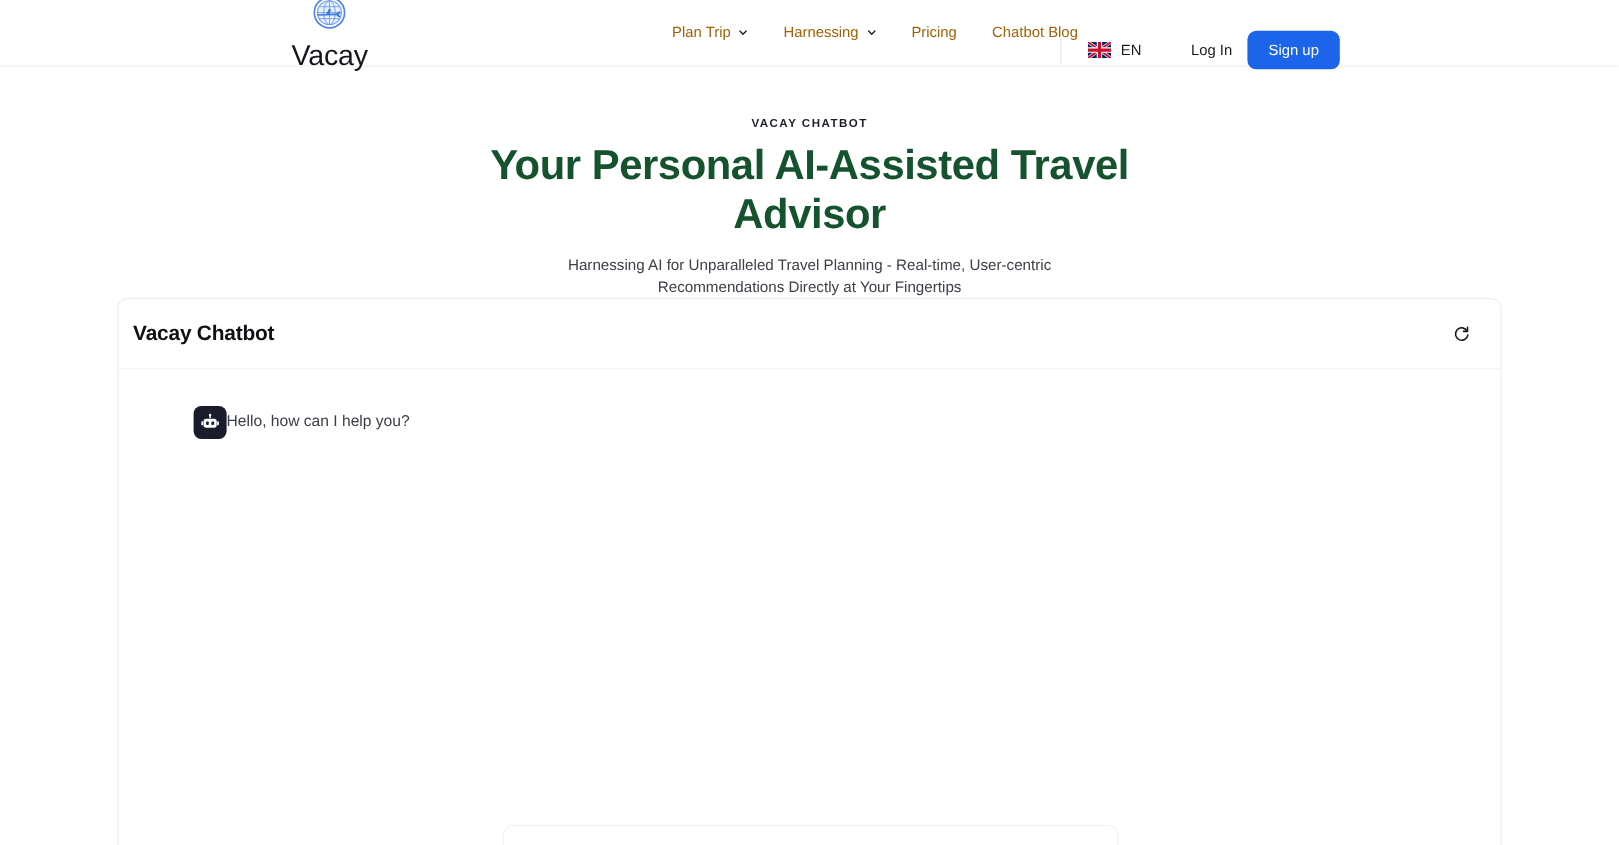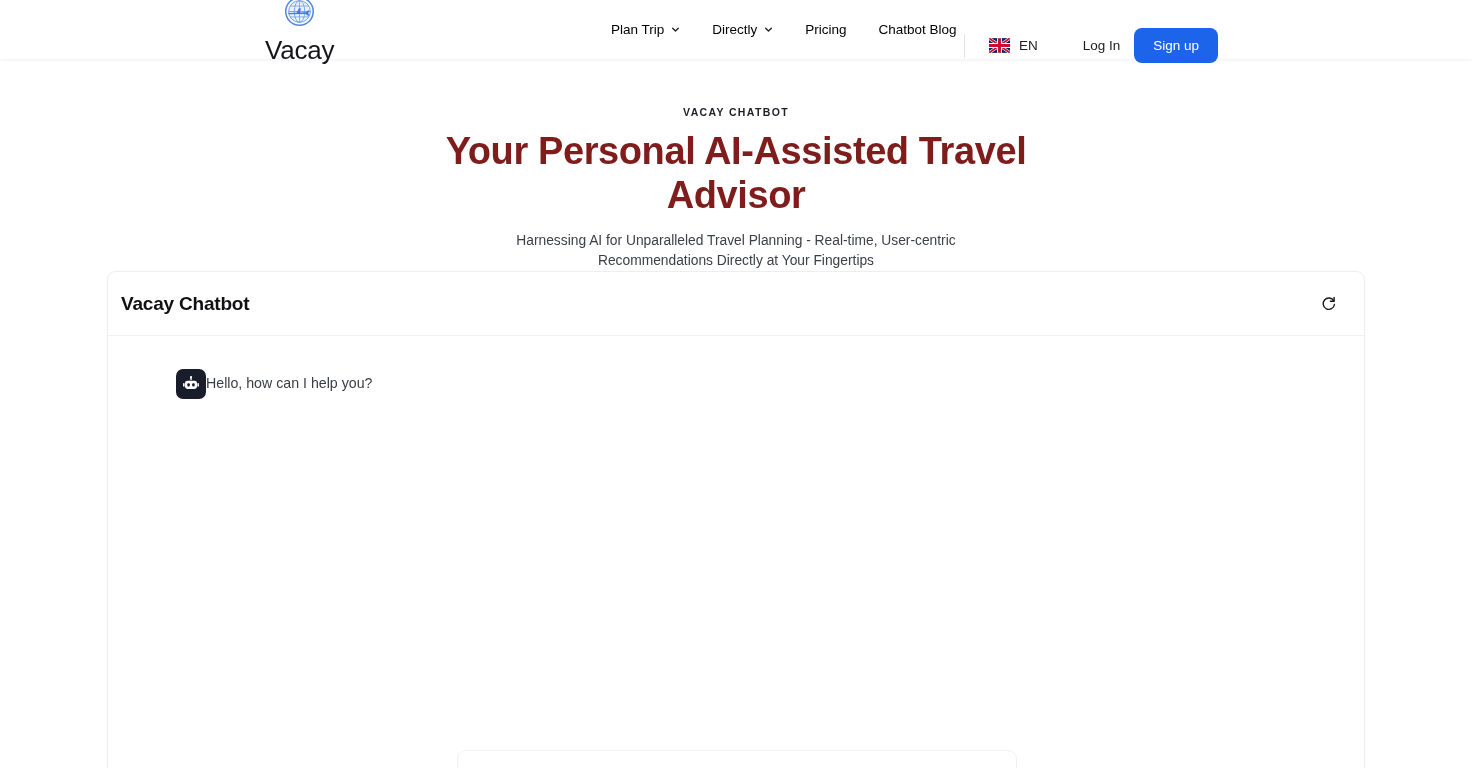--- a/index.html
+++ b/index.html
@@ -58,21 +58,21 @@
     height:100%;
     display:flex;
     align-items:center;
     gap:0;
   }
   .nav-item{
     display:flex;
     align-items:center;
     gap:7px;
     font-size:13.5px;
-    color:#000000;
+    color:#a16207;
     padding:0 16px;
     height:100%;
     cursor:pointer;
     white-space:nowrap;
   }
   .nav-item:first-child{ padding-left:0; }
   .caret{
     width:9px; height:9px;
     display:inline-block;
     flex:0 0 auto;
@@ -141,21 +141,21 @@
     font-weight:bold;
     letter-spacing:1.35px;
     color:#1d1f27;
     text-transform:uppercase;
   }
   .hero-title{
     margin-top:11px;
     font-size:38px;
     line-height:1.16;
     font-weight:bold;
-    color:#7f1d1d;
+    color:#14532d;
     letter-spacing:-0.4px;
     max-width:640px;
     margin-left:auto;
     margin-right:auto;
   }
   .hero-sub{
     margin-top:14px;
     font-size:13.8px;
     line-height:1.42;
     color:#3d4048;
@@ -272,21 +272,21 @@
     </a>
 
     <nav class="main-nav">
       <div class="nav-item">
         <span>Plan Trip</span>
         <svg class="caret" viewBox="0 0 12 12">
           <path d="M2.2 4.3 L6 8.1 L9.8 4.3" fill="none" stroke="#1b1c21" stroke-width="1.7" stroke-linecap="round" stroke-linejoin="round"></path>
         </svg>
       </div>
       <div class="nav-item">
-        <span>Directly</span>
+        <span>Harnessing</span>
         <svg class="caret" viewBox="0 0 12 12">
           <path d="M2.2 4.3 L6 8.1 L9.8 4.3" fill="none" stroke="#1b1c21" stroke-width="1.7" stroke-linecap="round" stroke-linejoin="round"></path>
         </svg>
       </div>
       <div class="nav-item">
         <span>Pricing</span>
       </div>
       <div class="nav-item">
         <span>Chatbot Blog</span>
       </div>

